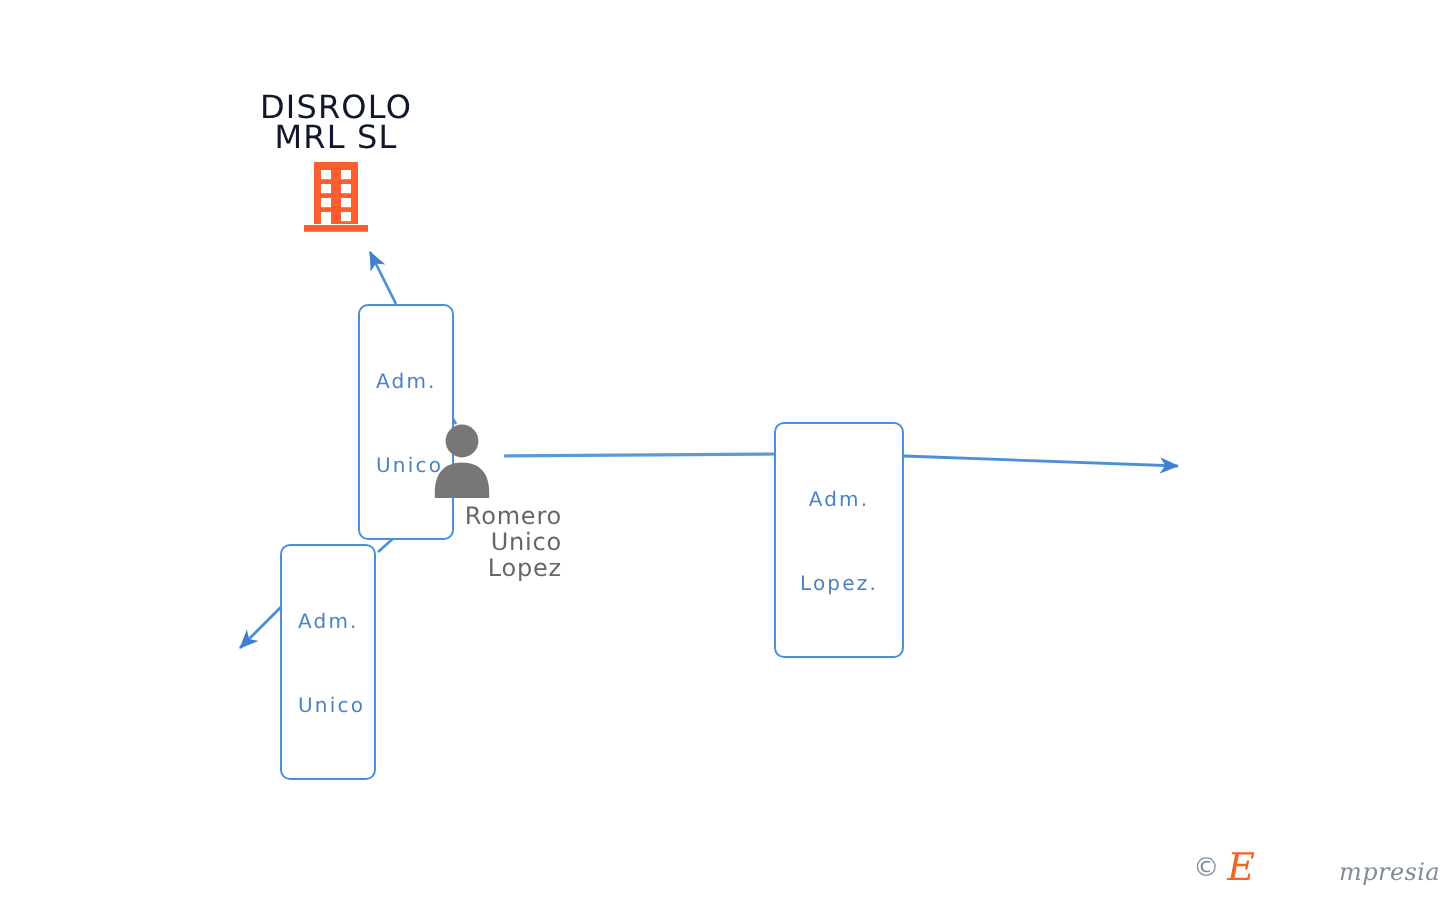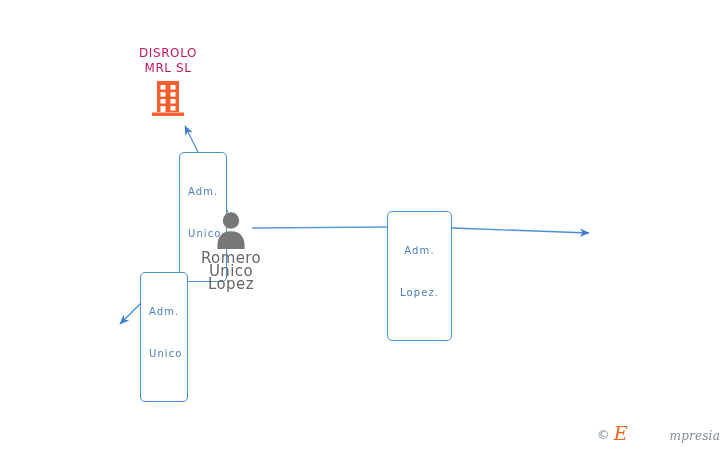--- a/index.html
+++ b/index.html
@@ -28,28 +28,29 @@
     pointer-events: none;
   }
 
   
   .node {
     position: absolute;
     text-align: center;
   }
   .node-label {
     color: #666666;
-    font-size: 15px;
+    font-size: 12px;
     line-height: 13px;
     letter-spacing: 0.4px;
     white-space: pre;
+    text-align: right;
   }
   .label-top {
-    color: #be185d;
-    font-size: 12px;
+    color: #0f172a;
+    font-size: 16px;
     line-height: 15px;
     letter-spacing: 0.6px;
     white-space: pre;
   }
 
   
   .bldg {
     display: block;
     margin: 0 auto;
   }
@@ -64,21 +65,21 @@
   .relbox {
     position: absolute;
     box-sizing: border-box;
     border: 1px solid #4a90d9;
     border-radius: 5px;
     background: #ffffff;
     color: #4a82c4;
     font-size: 10px;
     line-height: 14px;
     letter-spacing: 1.1px;
-    padding: 4px 7px 12px 8px;
+    padding: 4px 7px 0 8px;
     text-align: left;
     white-space: pre;
   }
   .relbox span { display: block; }
 
   
   #watermark {
     position: absolute;
     right: 8px;
     bottom: 6px;

